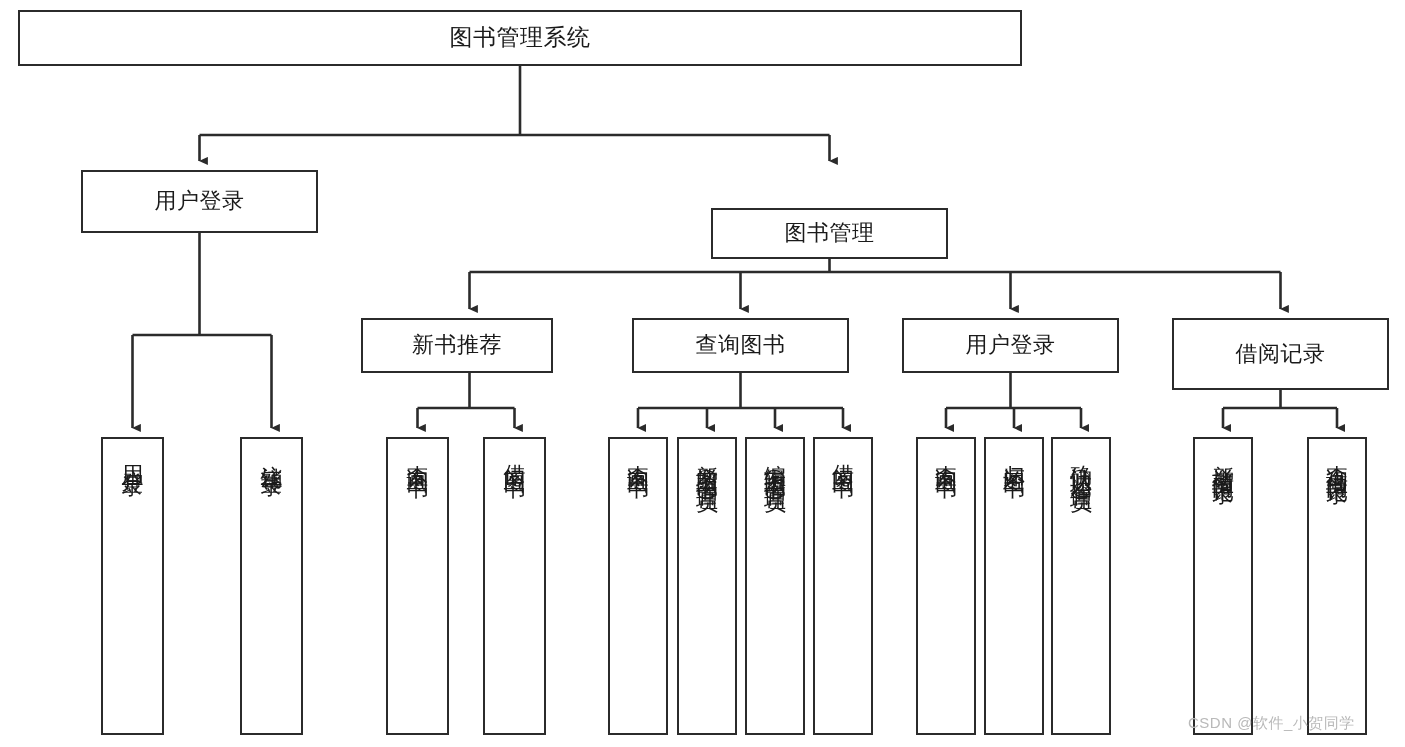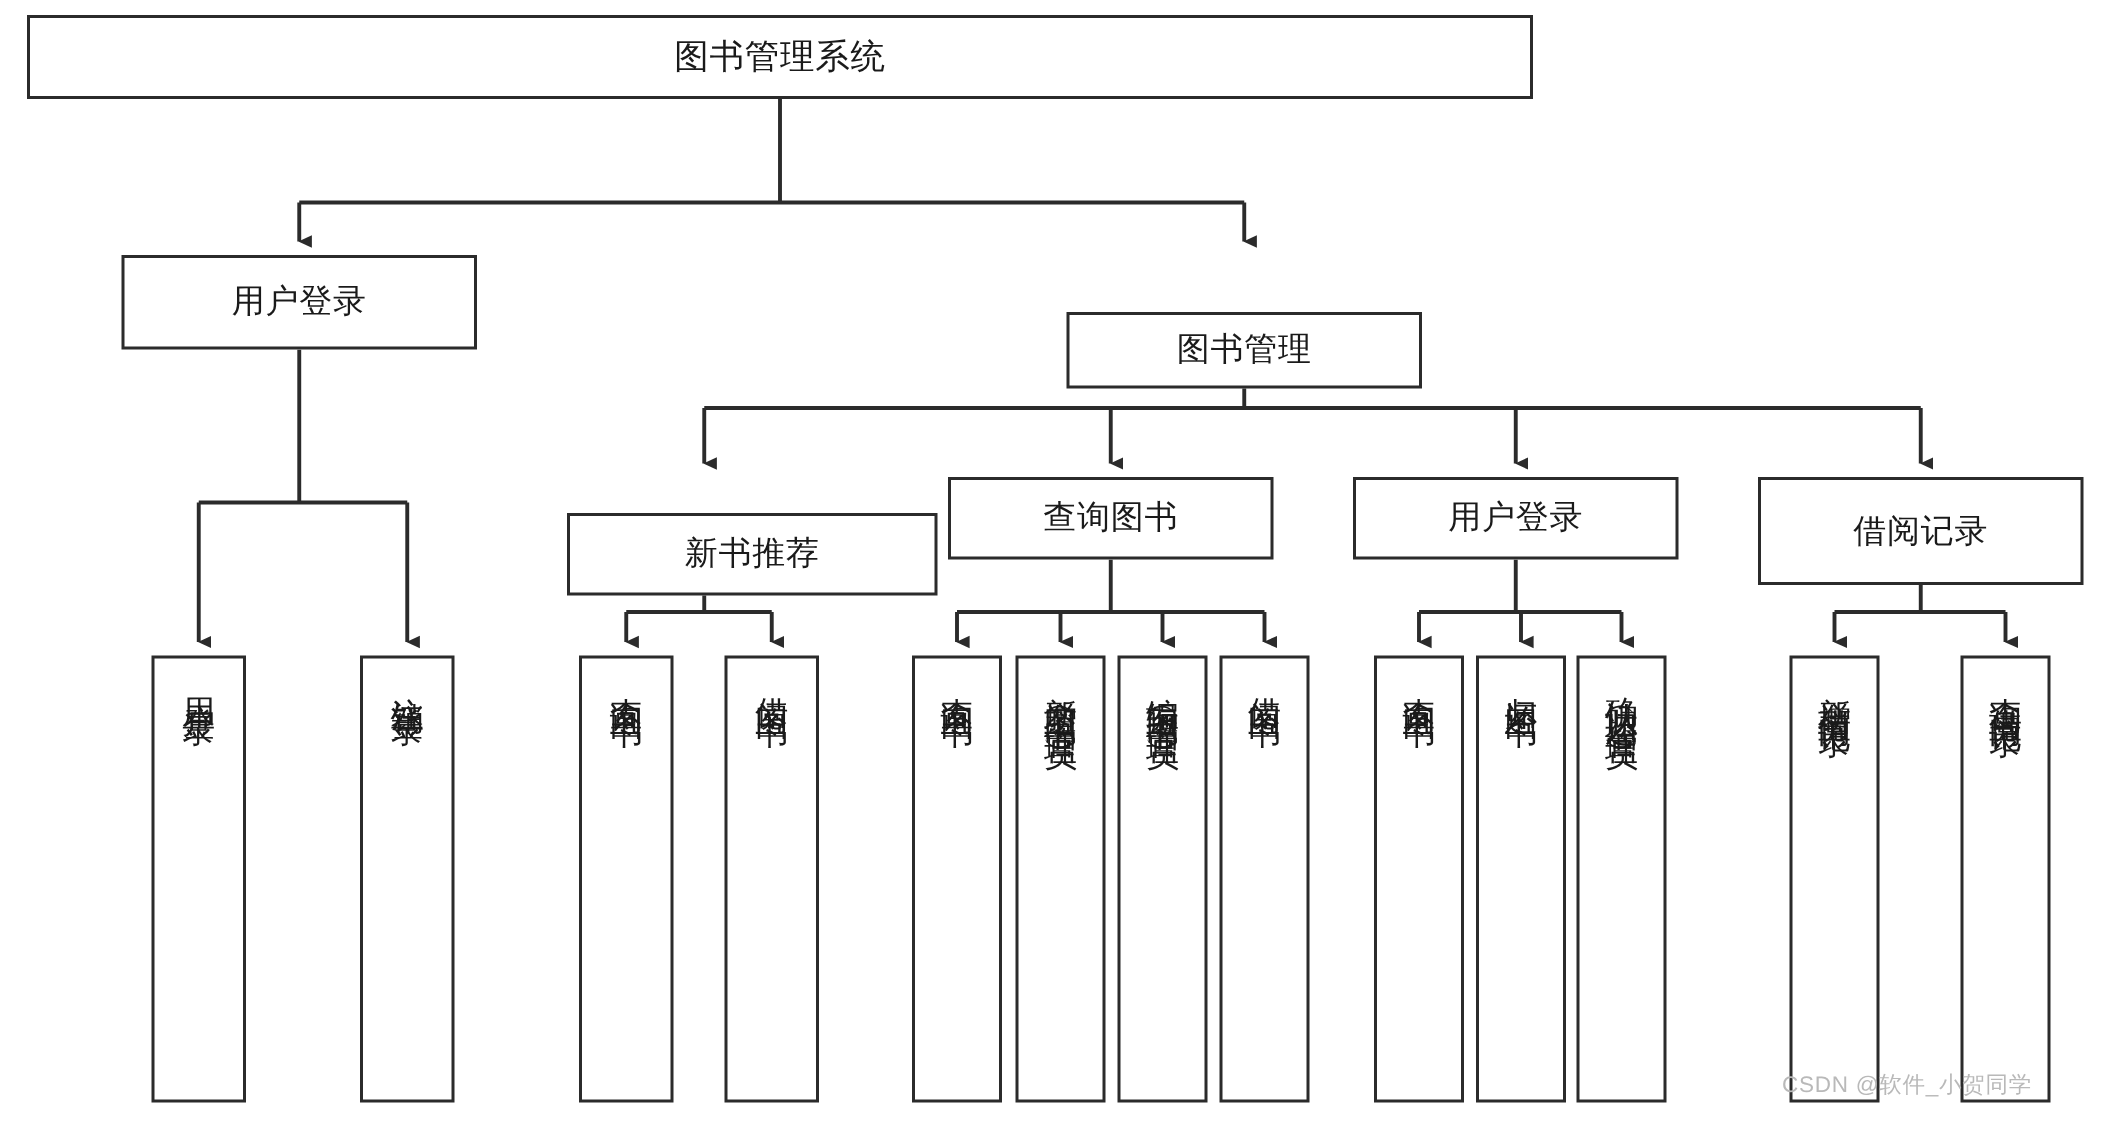--- a/index.html
+++ b/index.html
@@ -122,21 +122,21 @@
   <div id="nodes">
       <div class="node horiz root" style="left: 18px; top: 10px; width: 1004px; height: 56px;">
         <span class="label">图书管理系统</span>
       </div>
       <div class="node horiz" style="left: 81px; top: 170px; width: 237px; height: 63px;">
         <span class="label">用户登录</span>
       </div>
       <div class="node horiz" style="left: 711px; top: 170px; width: 237px; height: 51px; margin-top: 38px;">
         <span class="label">图书管理</span>
       </div>
-      <div class="node horiz" style="left: 378px; top: 318px; width: 247px; height: 55px; margin-top: 24px;">
+      <div class="node horiz" style="left: 361px; top: 318px; width: 192px; height: 55px;">
         <span class="label">新书推荐</span>
       </div>
       <div class="node horiz" style="left: 632px; top: 318px; width: 217px; height: 55px;">
         <span class="label">查询图书</span>
       </div>
       <div class="node horiz" style="left: 902px; top: 318px; width: 217px; height: 55px;">
         <span class="label">用户登录</span>
       </div>
       <div class="node horiz" style="left: 1172px; top: 318px; width: 217px; height: 72px;">
         <span class="label">借阅记录</span>

